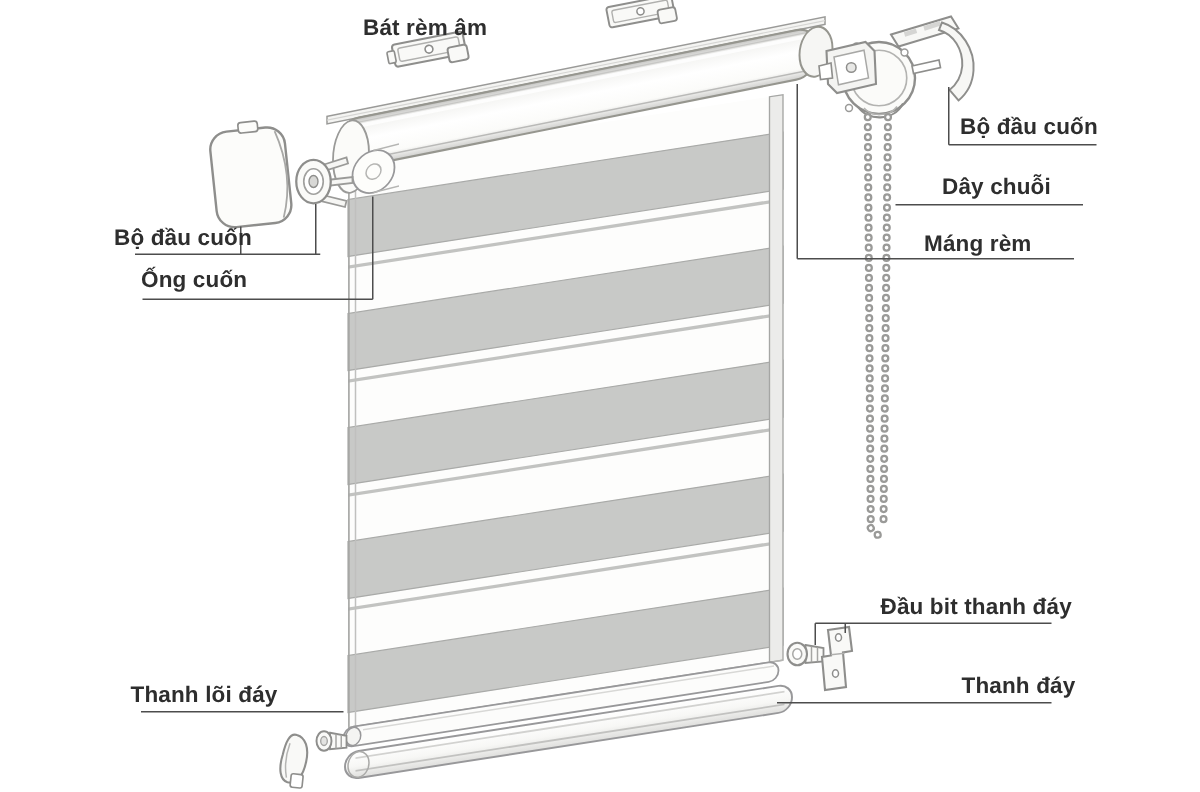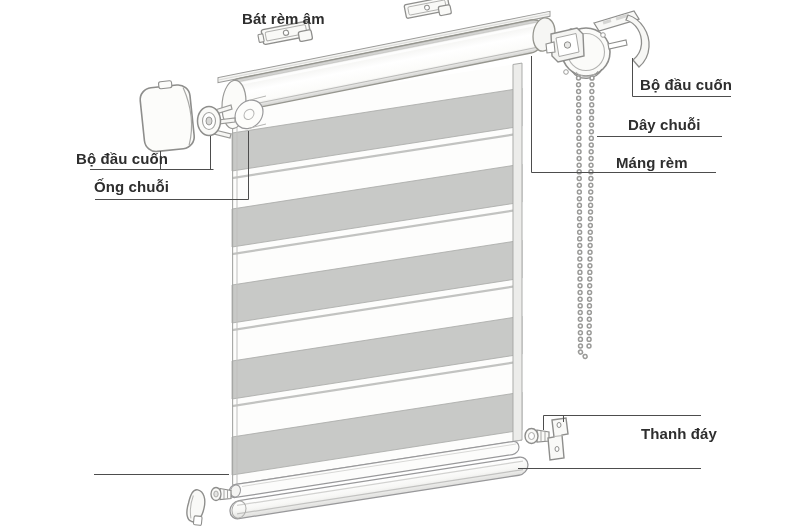--- a/index.html
+++ b/index.html
@@ -201,18 +201,20 @@
     <path d="M543.5,415.5 H701 M543.5,415.5 V430 M563.5,415.5 V422"></path>
 
     <path d="M518,468.5 H701"></path>
 
     <path d="M94,474.5 H229"></path>
   </g>
 </svg>
 
   <div class="lbl" style="left:242px;top:10px">Bát rèm âm</div>
   <div class="lbl" style="left:76px;top:150px">Bộ đầu cuốn</div>
-  <div class="lbl" style="left:94px;top:178px">Ống chuỗi</div>
+  <div class="lbl" style="left:94px;top:178px">Ống cuốn</div>
   <div class="lbl" style="left:640px;top:76px">Bộ đầu cuốn</div>
   <div class="lbl" style="left:628px;top:116px">Dây chuỗi</div>
   <div class="lbl" style="left:616px;top:154px">Máng rèm</div>
-  <div class="lbl" style="left:641px;top:425px">Thanh đáy</div>
+  <div class="lbl" style="left:587px;top:396px">Đầu bit thanh đáy</div>
+  <div class="lbl" style="left:641px;top:449px">Thanh đáy</div>
+  <div class="lbl" style="left:87px;top:455px">Thanh lõi đáy</div>
 </div>
 
 </body></html>

